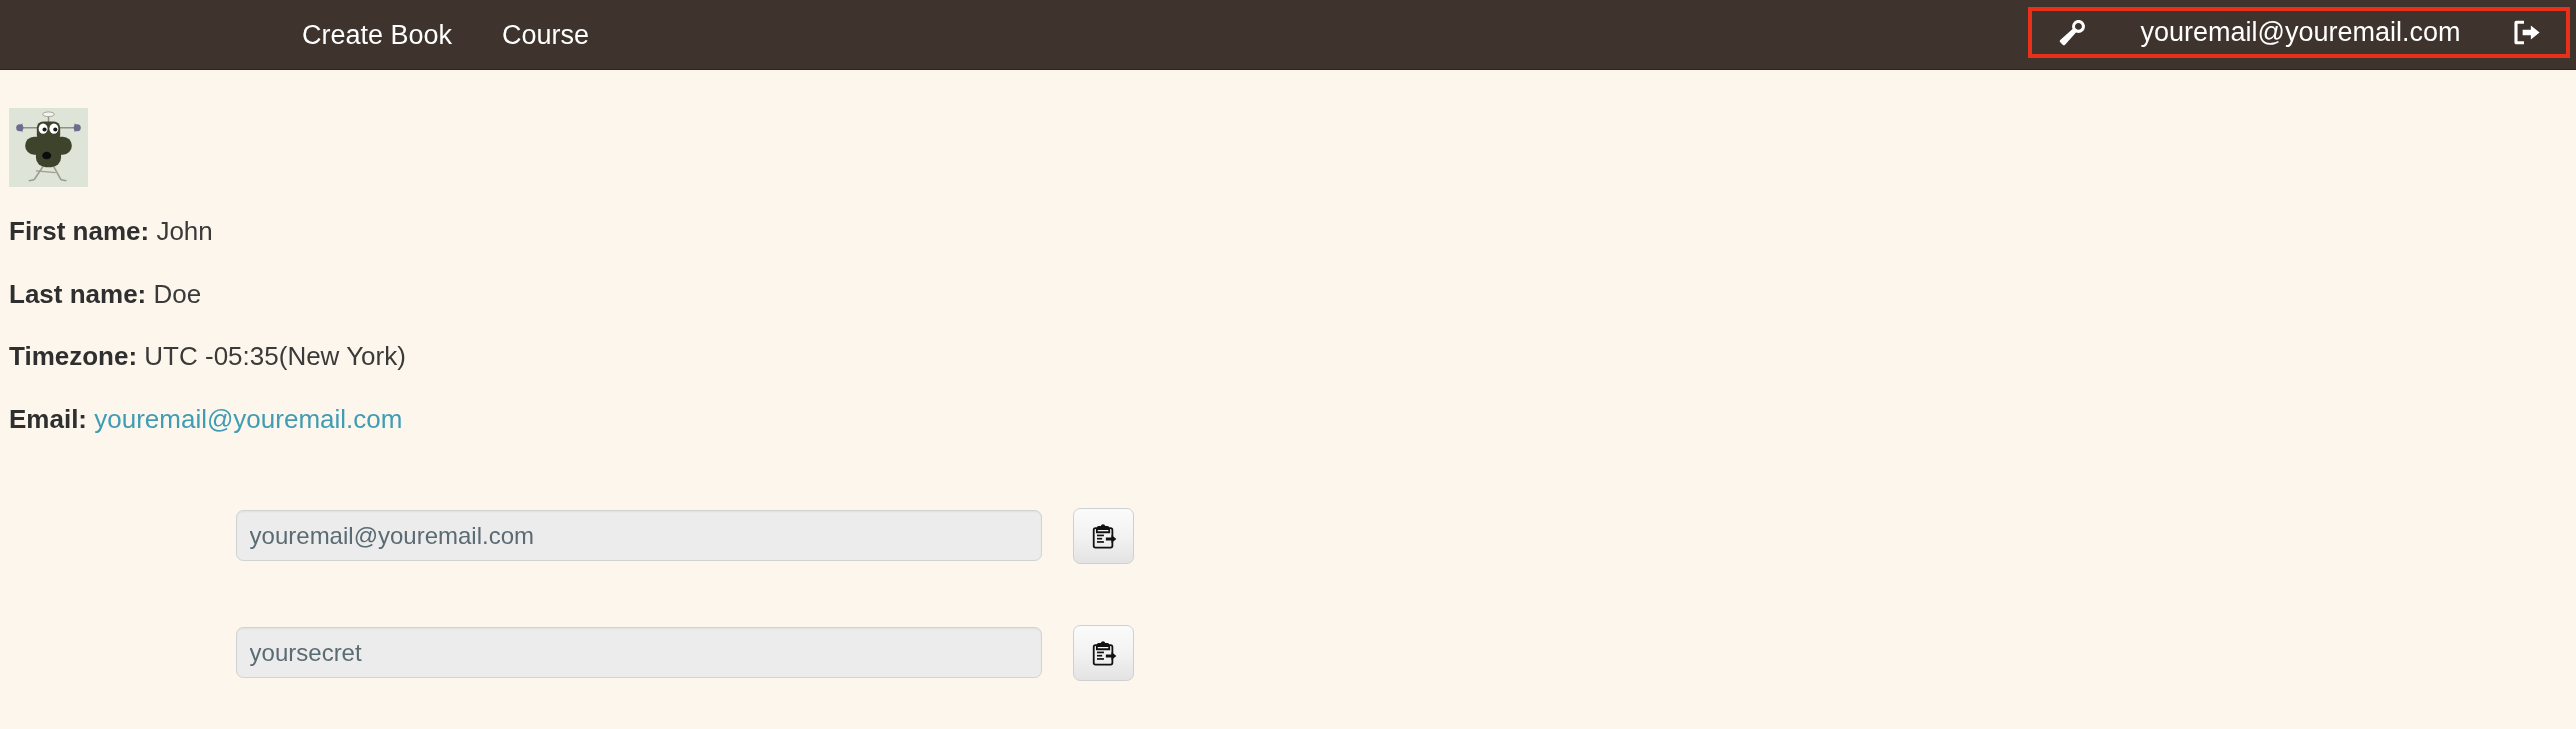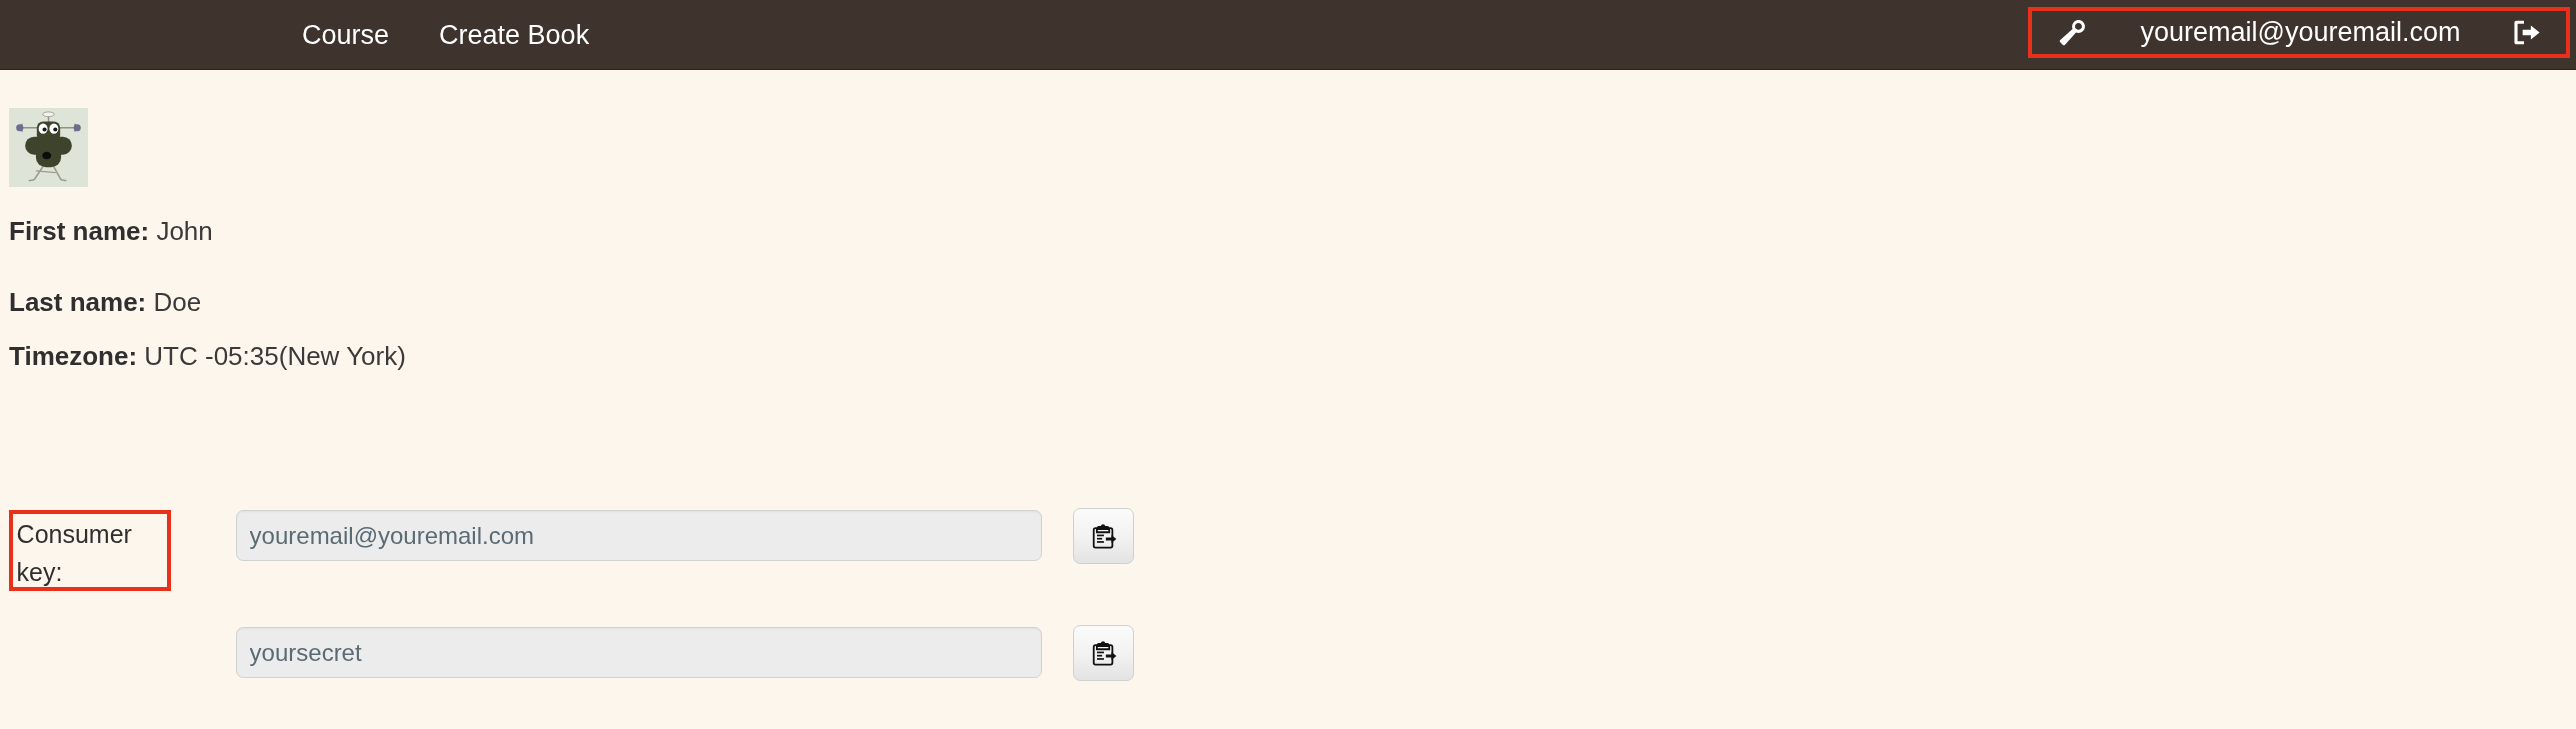--- a/index.html
+++ b/index.html
@@ -133,21 +133,21 @@
   }
   .info-row .val {
     font-weight: normal;
     color: #3A3A3A;
   }
   .info-row .val.link {
     color: #3F9CB4;
     text-decoration: none;
   }
   #row-first { top: 146px; }
-  #row-last  { top: 217px; }
+  #row-last  { top: 209px; }
   #row-tz    { top: 271px; }
   #row-email { top: 334px; }
 
   
   .cred-row {
     position: absolute;
     left: 0;
     width: 2576px;
     height: 83px;
   }
@@ -205,22 +205,22 @@
     padding: 0;
   }
 </style>
 </head>
 <body>
 
 <div class="navbar">
 
 
   <div class="nav-links">
+    <a href="#" class="nav-link">Create Book</a>
     <a href="#" class="nav-link">Course</a>
-    <a href="#" class="nav-link">Create Book</a>
   </div>
 
   <div class="nav-right">
     <div class="nav-right-inner">
 
       <span class="wrench-wrap">
         <svg width="32" height="32" viewBox="0 0 24 24">
           <path d="M20.3 3.7c-1.9-1.9-4.9-1.9-6.8 0-1.4 1.4-1.8 3.5-1.1 5.3L3.2 17.2c-.5.5-.5 1.3 0 1.8l1.8 1.8c.5.5 1.3.5 1.8 0l8.2-9.2c1.8.7 3.9.3 5.3-1.1 1.9-1.9 1.9-4.9 0-6.8zm-1.6 5.2c-1 1-2.7 1-3.7 0s-1-2.7 0-3.7 2.7-1 3.7 0 1 2.7 0 3.7z" fill="#FFFFFF"></path>
         </svg>
       </span>
@@ -281,26 +281,26 @@
   <div class="info-row" id="row-last">
     <span class="lbl">Last name:</span>
     <span class="val">Doe</span>
   </div>
 
   <div class="info-row" id="row-tz">
     <span class="lbl">Timezone:</span>
     <span class="val">UTC -05:35(New York)</span>
   </div>
 
+  <div class="info-row" id="row-email">
+    <span class="lbl">Email:</span>
+    <a href="#" class="val link">youremail@youremail.com</a>
+  </div>
 
   <div class="cred-row" id="cred-row-0">
-    <div class="cred-label">
-        <div>Consumer</div>
-        <div>key:</div>
-      </div>
     <input class="cred-input" type="text" readonly="" value="youremail@youremail.com" style="">
     <button class="copy-btn" title="Copy to clipboard">
       <svg width="27" height="27" viewBox="0 0 24 24">
         <path d="M15.5 2.6h-1.9a2.1 2.1 0 0 0-4 0H7.7c-.9 0-1.6.7-1.6 1.6v2.1h11V4.2c0-.9-.7-1.6-1.6-1.6z" fill="#111111"></path>
         <path d="M18.3 4.6h-1.2v3.6H6.1V4.6H4.9c-.9 0-1.6.7-1.6 1.6v14.1c0 .9.7 1.6 1.6 1.6h13.4c.9 0 1.6-.7 1.6-1.6V6.2c0-.9-.7-1.6-1.6-1.6z" fill="none" stroke="#111111" stroke-width="1.6"></path>
         <rect x="6.2" y="10.3" width="6.2" height="1.5" fill="#111111"></rect>
         <rect x="6.2" y="13.2" width="4.6" height="1.5" fill="#111111"></rect>
         <rect x="6.2" y="16.1" width="6.2" height="1.5" fill="#111111"></rect>
         <path d="M23.4 14.2l-4.3-3.5v2.2h-5v2.6h5v2.2l4.3-3.5z" fill="#111111"></path>
       </svg>

